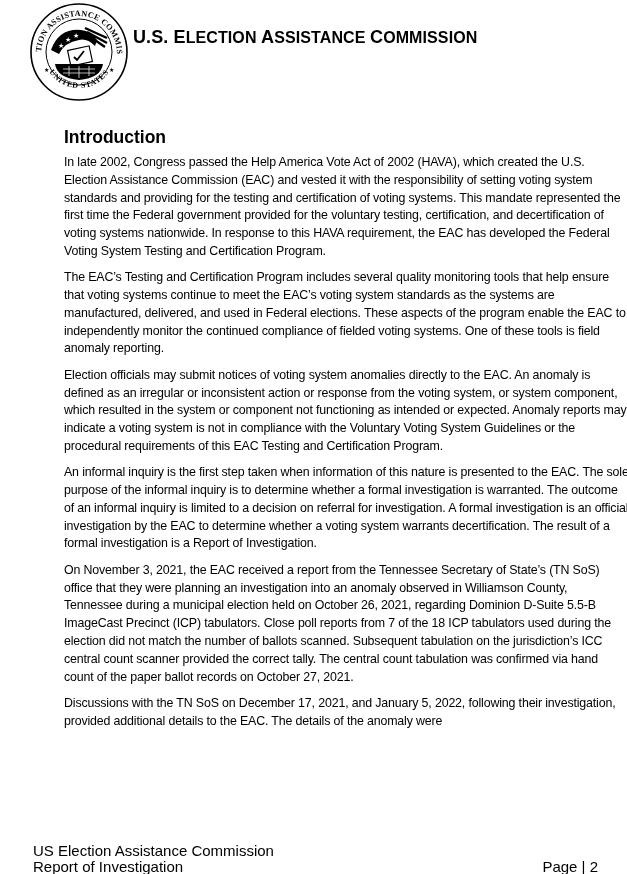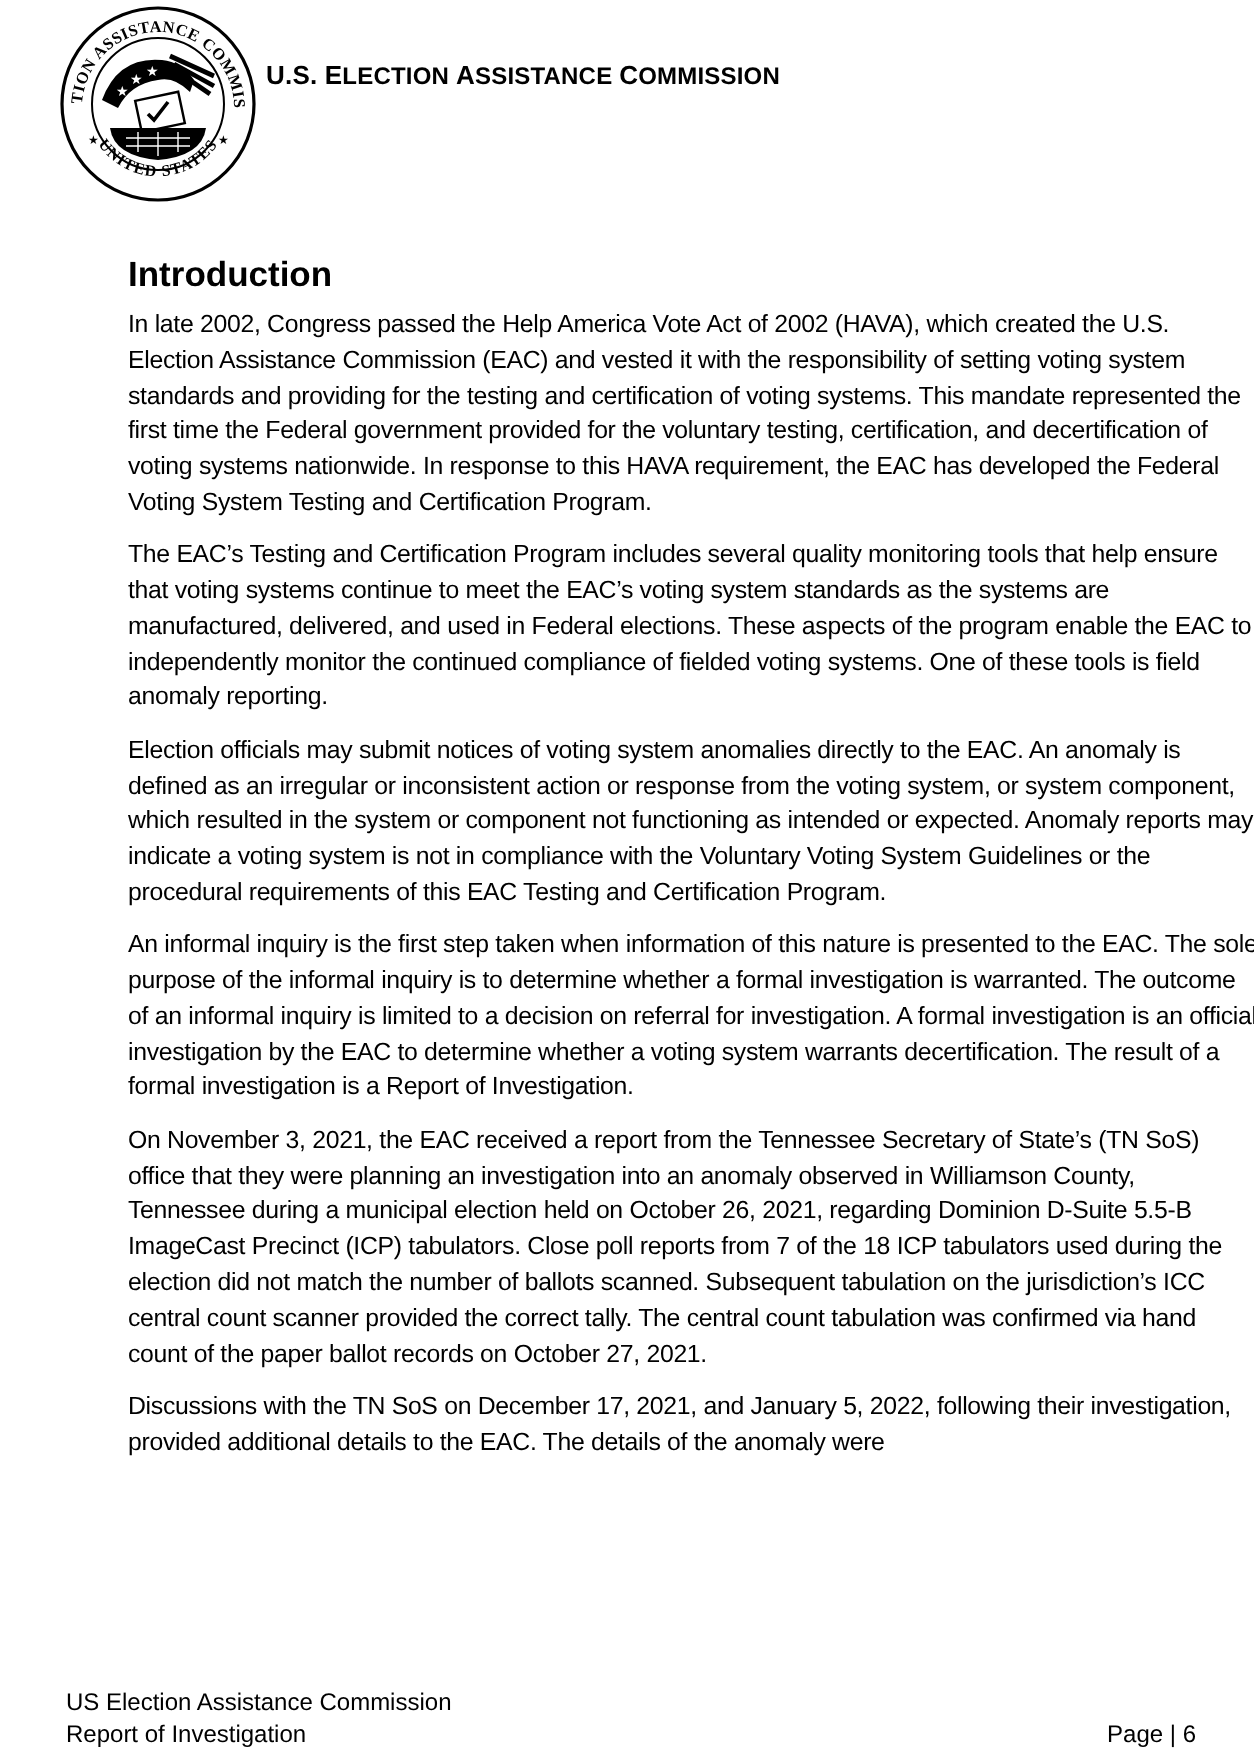--- a/index.html
+++ b/index.html
@@ -1,28 +1,28 @@
 <!DOCTYPE html>
 <html><head>
 <meta charset="utf-8">
 <style>
   html, body { margin:0; padding:0; background:#ffffff; }
   body { width:627px; height:874px; position:relative; overflow:hidden; font-family:"Liberation Sans", sans-serif; color:#000; }
   .page { position:absolute; left:0; top:0; width:627px; height:874px; }
   .logo { position:absolute; left:29px; top:2px; width:100px; height:100px; }
   .org { position:absolute; left:133px; top:29px; }
   .org-name { font-weight:bold; font-size:15px; letter-spacing:0.1px; line-height:17px; }
-  .org-name .big { font-size:13px; }
-  .org-name .sc { font-size:12px; }
+  .org-name .big { font-size:18px; }
+  .org-name .sc { font-size:16px; }
   .org-line { font-size:13px; line-height:17px; }
   .content { position:absolute; left:33px; top:126px; width:565px;margin-left:31px; }
   h2 { font-size:17.5px; font-weight:bold; margin:0 0 6px 0; line-height:22px; }
   p { font-size:12.4px; line-height:17.8px; margin:0 0 8.5px 0; letter-spacing:-0.15px; }
   .h2b { margin-top:14px; }
-  .footer { position:absolute; left:33px; top:843px; width:565px; font-size:12px; line-height:16px; }
+  .footer { position:absolute; left:33px; top:843px; width:565px; font-size:15px; line-height:16px; }
   .footer .right { position:absolute; right:0; top:16px; }
 </style>
 </head>
 <body>
 
 <div class="page">
 
   <div class="logo">
     <svg width="100" height="100" viewBox="0 0 100 100">
       <circle cx="50" cy="50" r="48" fill="#fff" stroke="#000" stroke-width="1.6"></circle>
@@ -63,15 +63,15 @@
     <p>The EAC’s Testing and Certification Program includes several quality monitoring tools that help ensure that voting systems continue to meet the EAC’s voting system standards as the systems are manufactured, delivered, and used in Federal elections. These aspects of the program enable the EAC to independently monitor the continued compliance of fielded voting systems. One of these tools is field anomaly reporting.</p>
     <p>Election officials may submit notices of voting system anomalies directly to the EAC. An anomaly is defined as an irregular or inconsistent action or response from the voting system, or system component, which resulted in the system or component not functioning as intended or expected. Anomaly reports may indicate a voting system is not in compliance with the Voluntary Voting System Guidelines or the procedural requirements of this EAC Testing and Certification Program.</p>
     <p>An informal inquiry is the first step taken when information of this nature is presented to the EAC. The sole purpose of the informal inquiry is to determine whether a formal investigation is warranted. The outcome of an informal inquiry is limited to a decision on referral for investigation. A formal investigation is an official investigation by the EAC to determine whether a voting system warrants decertification. The result of a formal investigation is a Report of Investigation.</p>
     <p>On November 3, 2021, the EAC received a report from the Tennessee Secretary of State’s (TN SoS) office that they were planning an investigation into an anomaly observed in Williamson County, Tennessee during a municipal election held on October 26, 2021, regarding Dominion D-Suite 5.5-B ImageCast Precinct (ICP) tabulators. Close poll reports from 7 of the 18 ICP tabulators used during the election did not match the number of ballots scanned. Subsequent tabulation on the jurisdiction’s ICC central count scanner provided the correct tally. The central count tabulation was confirmed via hand count of the paper ballot records on October 27, 2021.</p>
     <p>Discussions with the TN SoS on December 17, 2021, and January 5, 2022, following their investigation, provided additional details to the EAC. The details of the anomaly were</p>
   </div>
 
   <div class="footer">
     <div>US Election Assistance Commission</div>
     <div>Report of Investigation</div>
-    <div class="right">Page | 6</div>
+    <div class="right">Page | 2</div>
   </div>
 </div>
 
 </body></html>

